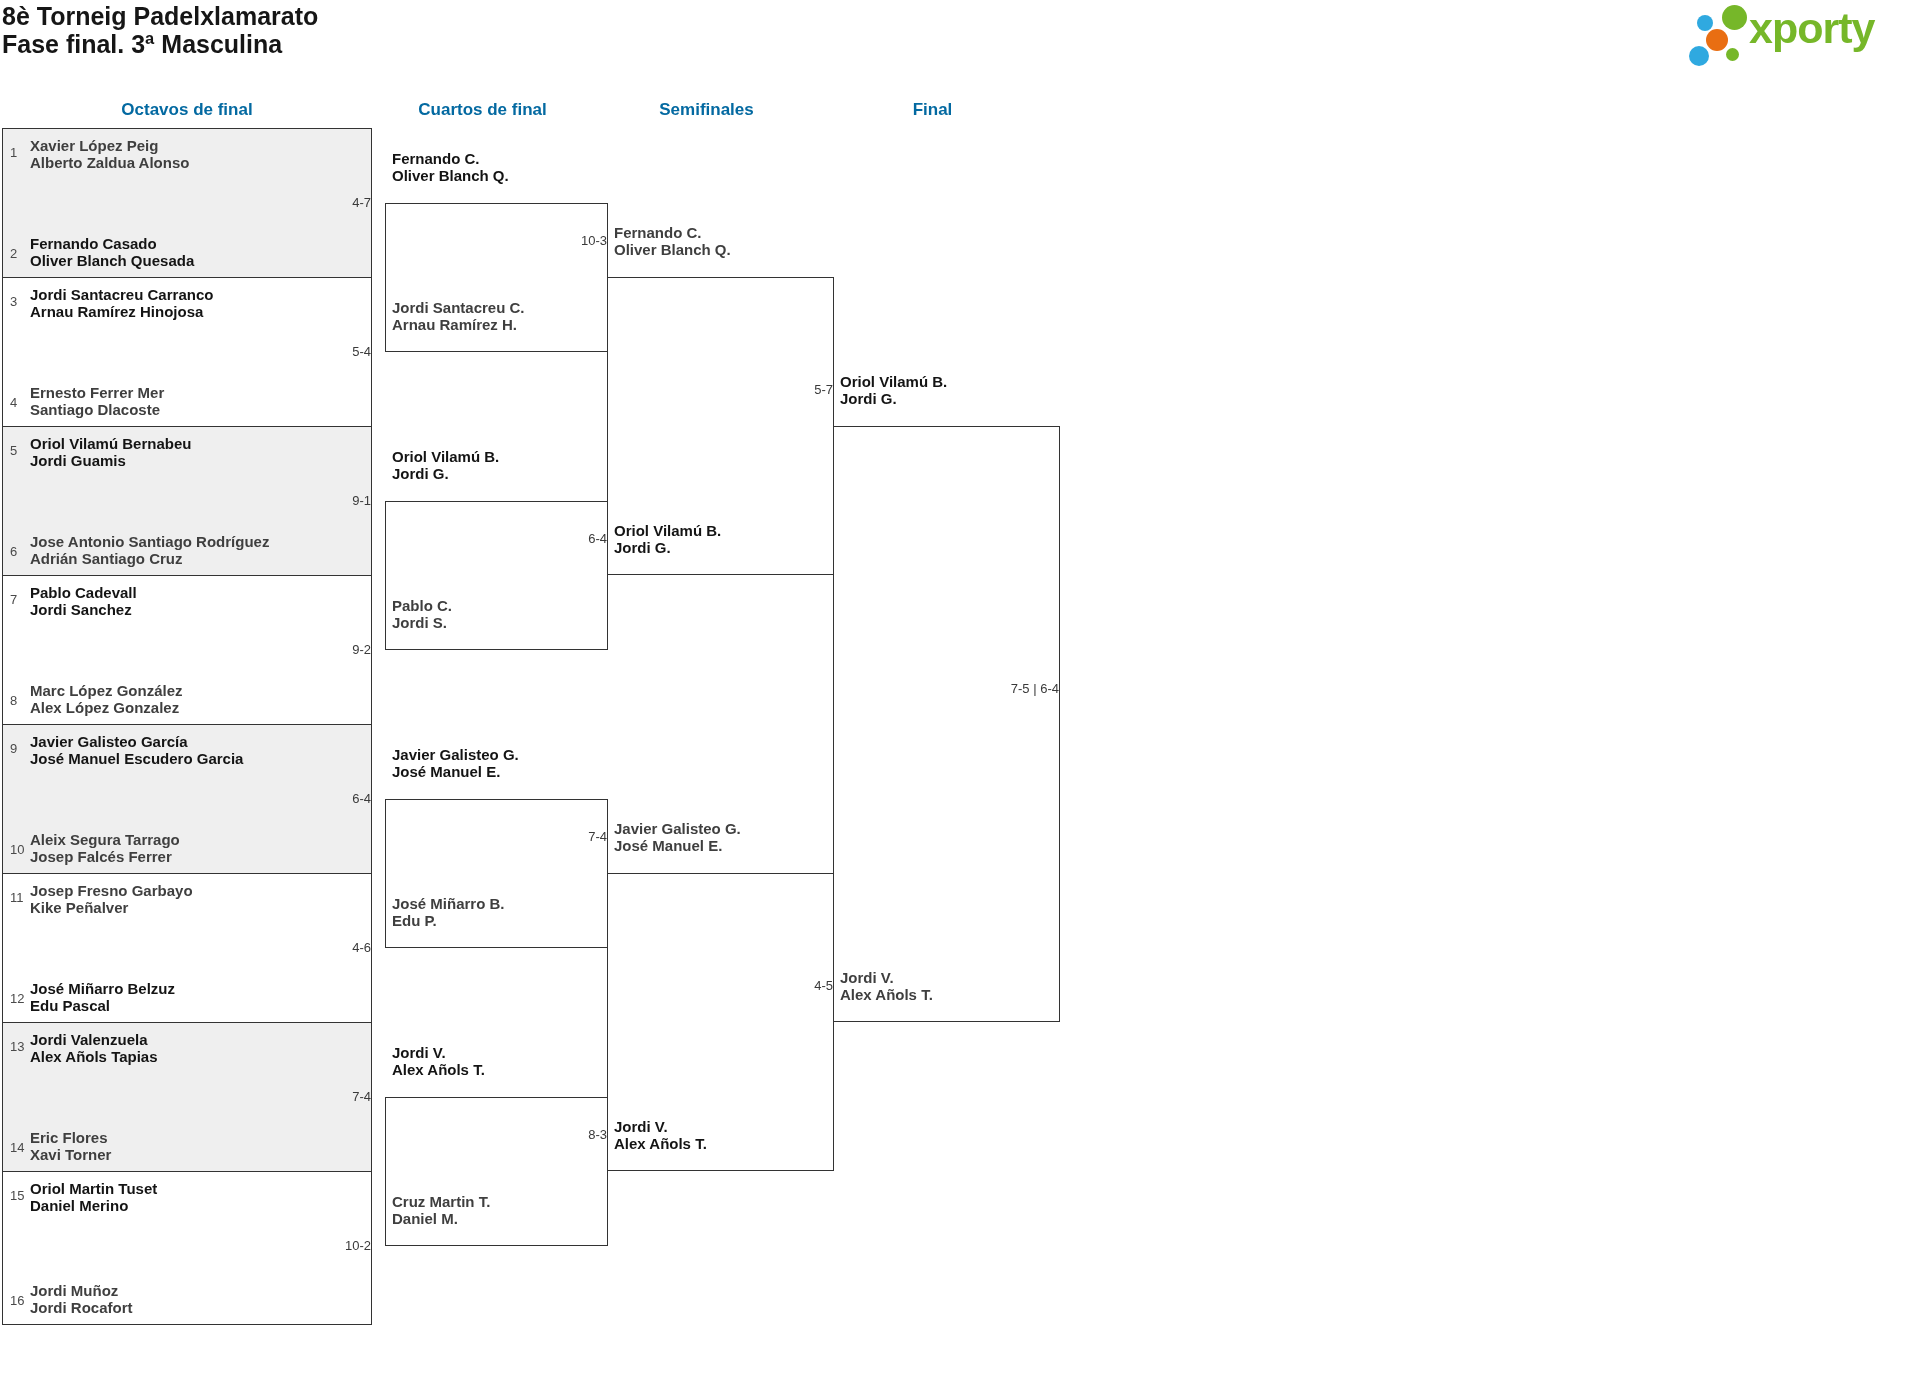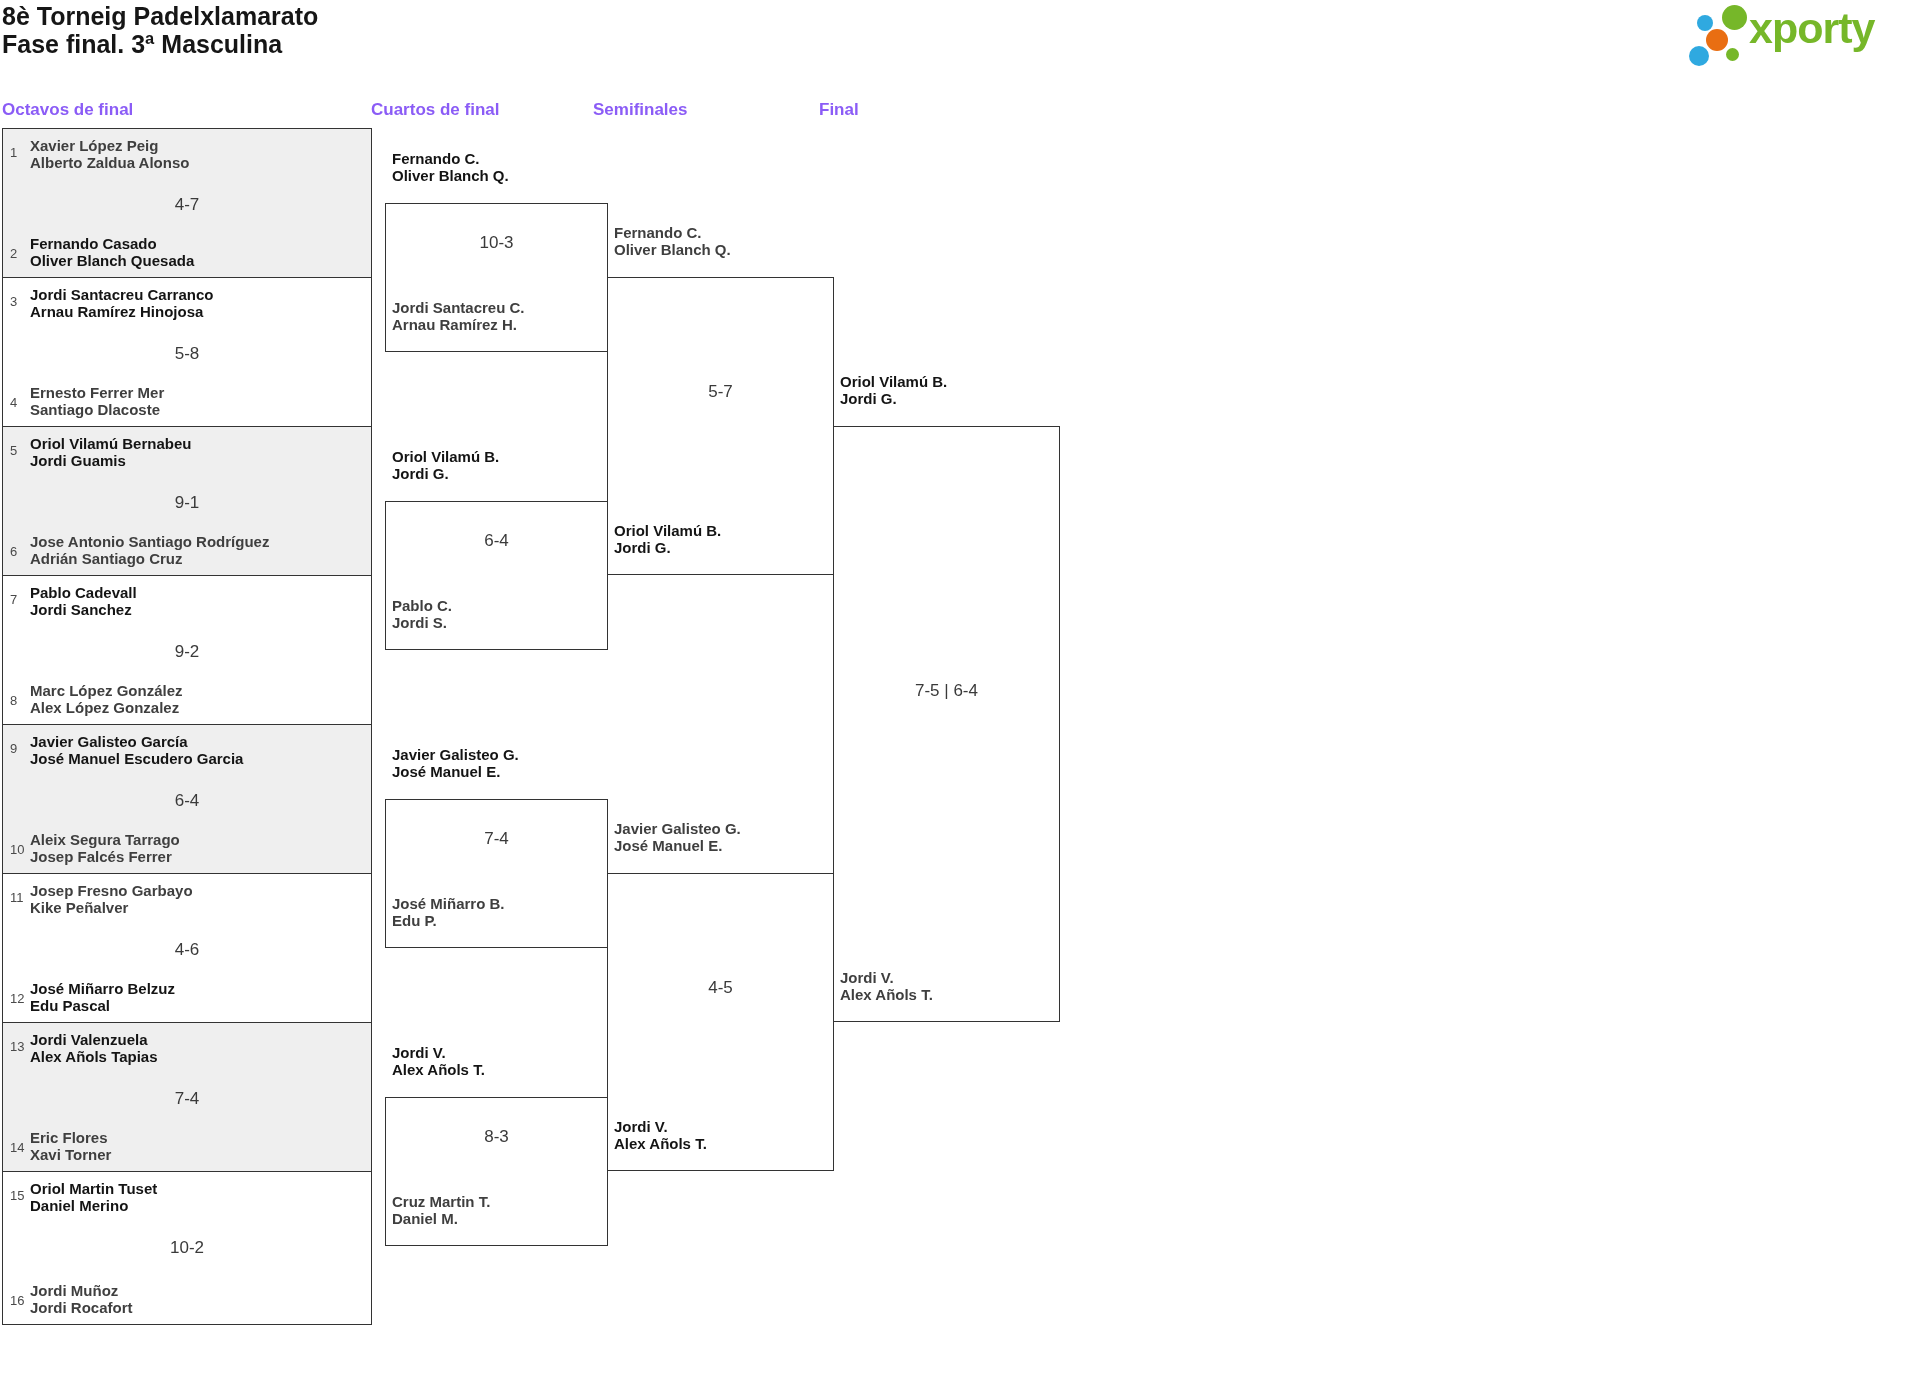--- a/index.html
+++ b/index.html
@@ -8,39 +8,39 @@
 
   
   .title{position:absolute;left:2px;top:2px;font-size:25px;line-height:28px;font-weight:700;color:#161616;}
 
   
   .logo{position:absolute;left:1683px;top:0;width:237px;height:72px;cursor:pointer;}
   .logo .dot{position:absolute;border-radius:50%;}
   .logo-text{position:absolute;left:66px;top:4px;font-size:43px;font-weight:700;letter-spacing:-1px;text-align:center;}
 
   
-  .hdr{position:absolute;top:100px;font-size:17px;font-weight:600;color:#8b5cf6;text-align:left;}
+  .hdr{position:absolute;top:100px;font-size:17px;font-weight:600;color:#0369a1;text-align:center;}
   #h0{left:2px;width:370px}
   #h1{left:371px;width:223px}
   #h2{left:593px;width:227px}
   #h3{left:819px;width:227px}
 
   
   .oct{position:absolute;left:2px;width:370px;height:150px;border:1px solid #333;
        box-sizing:border-box;background:#fff;}
   .oct.gray{background:#efefef;}
   .seed{position:absolute;left:7px;font-size:13px;color:#4a4a4a;}
   .seed-t{top:16px}
   .seed-b{bottom:16px}
   .team{position:absolute;left:27px;font-size:15px;line-height:17px;color:#3f3f3f;font-weight:700;}
   .team div{white-space:nowrap;}
   .team-t{top:8px}
   .team-b{bottom:8px}
   .team.w{font-weight:700;color:#141414;}
-  .score{position:absolute;left:0;width:100%;text-align:center;font-size:17px;color:#3a3a3a;}
+  .score{position:absolute;left:0;width:100%;text-align:right;font-size:13px;color:#3a3a3a;}
   .oct .score{top:66px;}
 
   
   .knock{position:absolute;border:1px solid #333;box-sizing:border-box;background:transparent;margin-left:14px;}
   .knock .above{position:absolute;top:-54px;left:6px;}
   .knock .inside{position:absolute;bottom:18px;left:6px;}
   .qf{left:371px;width:223px;height:149px;}
   .sf{left:593px;width:227px;height:298px;}
   .fin{left:819px;width:227px;height:596px;top:426px;}
   .qf .score{top:29px;}
@@ -84,21 +84,21 @@
       <div>Oliver Blanch Quesada</div>
     </div>
   </div>
 
   <div class="oct" style="top:277px">
     <span class="seed seed-t">3</span>
     <div class="team team-t w">
       <div>Jordi Santacreu Carranco</div>
       <div>Arnau Ramírez Hinojosa</div>
     </div>
-    <div class="score">5-8</div>
+    <div class="score">5-4</div>
     <span class="seed seed-b">4</span>
     <div class="team team-b">
       <div>Ernesto Ferrer Mer</div>
       <div>Santiago Dlacoste</div>
     </div>
   </div>
 
   <div class="oct gray" style="top:426px">
     <span class="seed seed-t">5</span>
     <div class="team team-t w">

